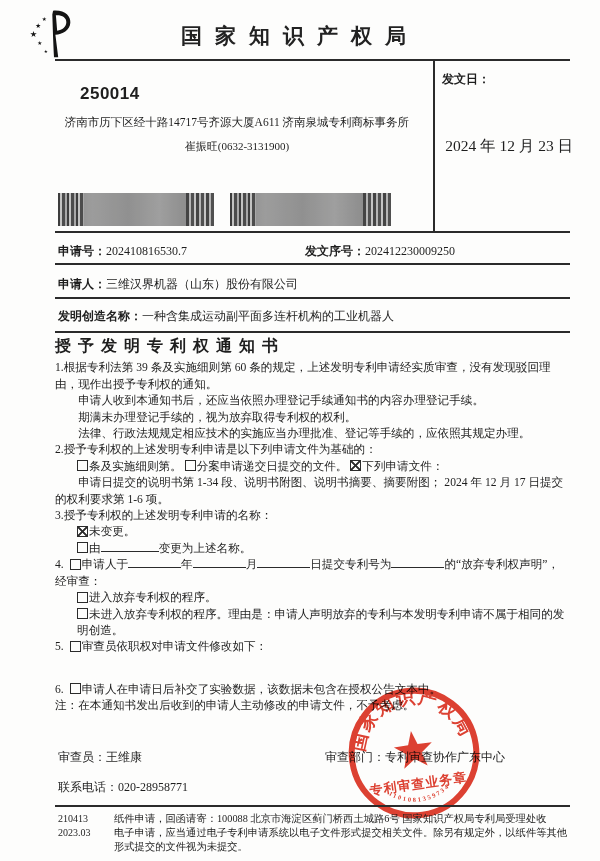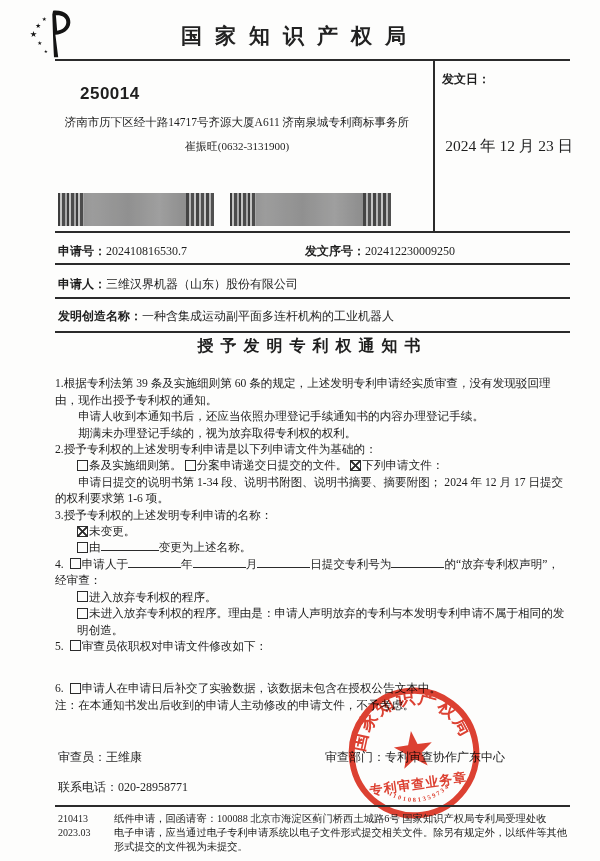--- a/index.html
+++ b/index.html
@@ -37,21 +37,21 @@
   .meta-row b, .lbl { font-weight:bold; }
   .row1 { top:243px; }
   .row1 .serial { position:absolute; left:247px; top:0; }
   .row2 { top:276px; }
   .row3 { top:308px; }
   .rule-b { left:55px; right:30px; top:263px; height:1.5px; }
   .rule-c { left:55px; right:30px; top:297px; height:1.5px; }
   .rule-d { left:55px; right:30px; top:331px; height:1.5px; }
   
   .body { position:absolute; left:55px; right:30px; top:338px; font-size:11.6px; line-height:16.4px; }
-  .doc-title { text-align:center; font-size:16px; font-weight:bold; letter-spacing:7px; margin-bottom:22px; }
+  .doc-title { text-align:left; font-size:16px; font-weight:bold; letter-spacing:7px; margin-bottom:6px; }
   .p-ind { text-indent:2em; }
   .p-ind2 { text-indent:2em; }
   .cbline { padding-left:1.9em; }
   .cb { display:inline-block; width:11px; height:11px; border:1.3px solid #2b2b2b;
     vertical-align:-1.5px; margin-right:1px; background:#fdfdfc; }
   .cb.checked { background:
       linear-gradient(45deg,transparent 42%,#2b2b2b 45%,#2b2b2b 55%,transparent 58%),
       linear-gradient(-45deg,transparent 42%,#2b2b2b 45%,#2b2b2b 55%,transparent 58%); }
   .blank { display:inline-block; width:53px; height:11px; border-bottom:1.2px solid #2b2b2b; }
   .blank.w { width:58px; }
@@ -108,20 +108,21 @@
   <div class="meta-row row3">
     <span class="lbl">发明创造名称：</span><span>一种含集成运动副平面多连杆机构的工业机器人</span>
   </div>
   <div class="hr rule-d"></div>
 
   <div class="body">
     <div class="doc-title">授予发明专利权通知书</div>
     <p>1.根据专利法第 39 条及实施细则第 60 条的规定，上述发明专利申请经实质审查，没有发现驳回理由，现作出授予专利权的通知。</p>
     <p class="p-ind">申请人收到本通知书后，还应当依照办理登记手续通知书的内容办理登记手续。</p>
     <p class="p-ind">期满未办理登记手续的，视为放弃取得专利权的权利。</p>
+    <p class="p-ind">法律、行政法规规定相应技术的实施应当办理批准、登记等手续的，应依照其规定办理。</p>
     <p>2.授予专利权的上述发明专利申请是以下列申请文件为基础的：</p>
     <p class="cbline">
       <span class="cb"></span><span>条及实施细则第。</span>
       <span class="cb"></span><span>分案申请递交日提交的文件。</span>
       <span class="cb checked"></span><span>下列申请文件：</span>
     </p>
     <p class="p-ind2">申请日提交的说明书第 1-34 段、说明书附图、说明书摘要、摘要附图； 2024 年 12 月 17 日提交的权利要求第 1-6 项。</p>
     <p>3.授予专利权的上述发明专利申请的名称：</p>
     <p class="cbline">
       <span class="cb checked"></span><span>未变更。</span>

